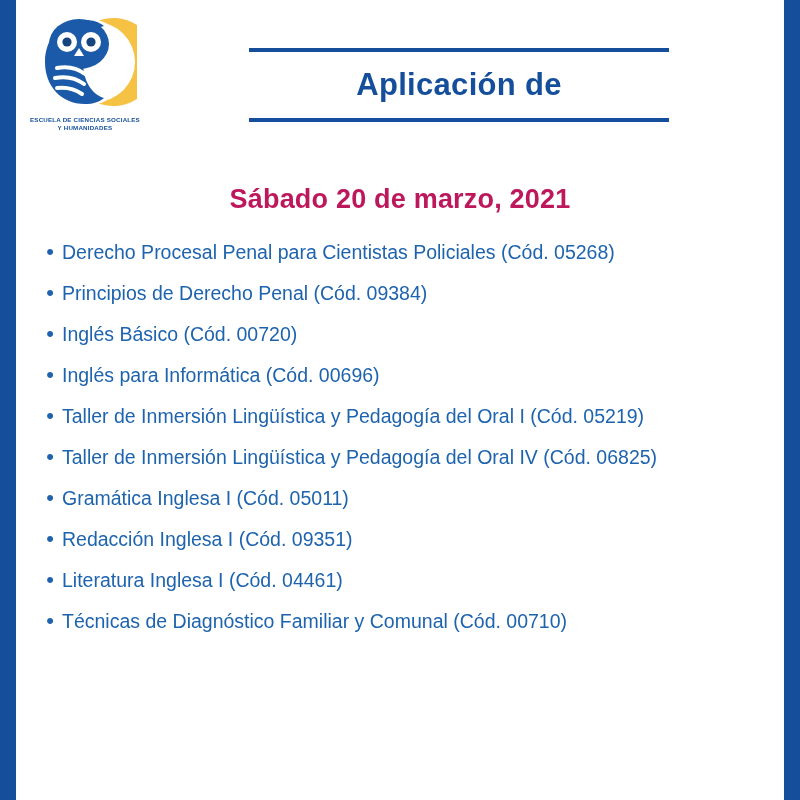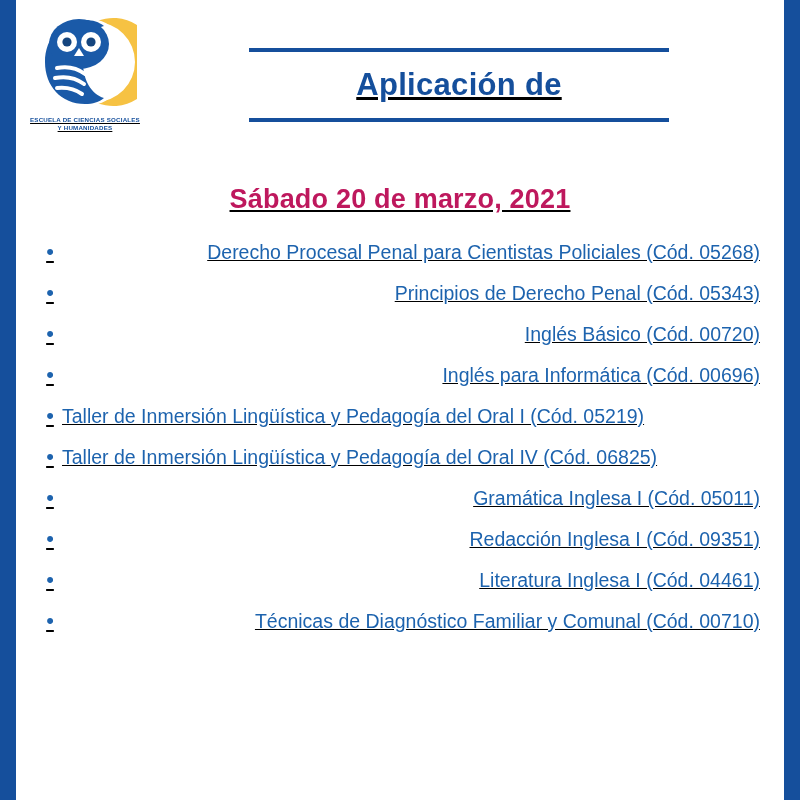--- a/index.html
+++ b/index.html
@@ -12,21 +12,20 @@
     background: #ffffff;
     font-family: "Liberation Sans", sans-serif;
     overflow: hidden;
   }
   .poster {
     position: relative;
     width: 800px;
     height: 800px;
     box-sizing: border-box;
     background: #ffffff;
-    text-decoration: underline;
   }
   
   .edge-bar {
     position: absolute;
     top: 0;
     width: 16px;
     height: 800px;
     background: #154f9c;
   }
   .edge-bar.left { left: 0; }
@@ -129,21 +128,21 @@
     color: #1d63ae;
     font-size: 22px;
     line-height: 30px;
     text-align: center;
   }
   .course-text {
     flex: 1 1 auto;
     text-align: justify;
     color: #1d63ae;
   }
-  .course-text.nojustify { text-align: right; }
+  .course-text.nojustify { text-align: left; }
 </style>
 </head>
 <body>
 
 <div class="poster">
 
   <div class="edge-bar left"></div>
   <div class="edge-bar right"></div>
 
   <div class="header">
@@ -188,21 +187,21 @@
 
   <div class="subtitle">Sábado 20 de marzo, 2021</div>
 
   <ul class="course-list">
     <li class="course-item">
       <span class="course-bullet">•</span>
       <span class="course-text nojustify">Derecho Procesal Penal para Cientistas Policiales (Cód. 05268)</span>
     </li>
     <li class="course-item">
       <span class="course-bullet">•</span>
-      <span class="course-text nojustify">Principios de Derecho Penal (Cód. 05343)</span>
+      <span class="course-text nojustify">Principios de Derecho Penal (Cód. 09384)</span>
     </li>
     <li class="course-item">
       <span class="course-bullet">•</span>
       <span class="course-text nojustify">Inglés Básico (Cód. 00720)</span>
     </li>
     <li class="course-item">
       <span class="course-bullet">•</span>
       <span class="course-text nojustify">Inglés para Informática (Cód. 00696)</span>
     </li>
     <li class="course-item">

